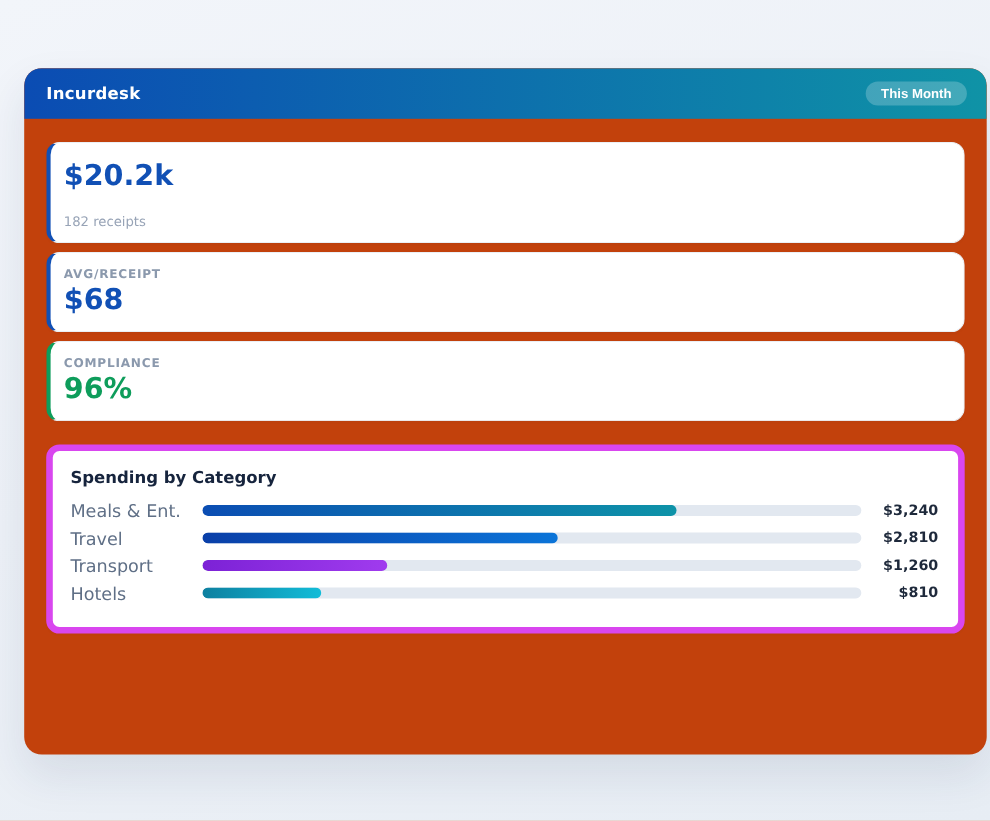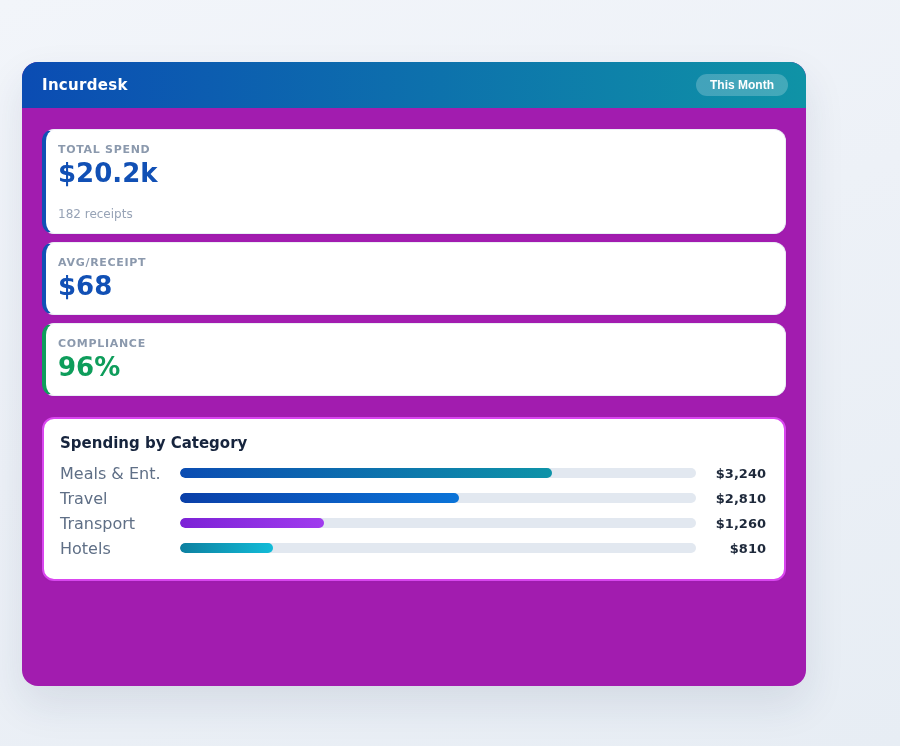--- a/index.html
+++ b/index.html
@@ -5,22 +5,22 @@
   * { margin: 0; padding: 0; box-sizing: border-box; }
   html, body { width: 900px; height: 746px; }
   body {
     font-family: "DejaVu Sans", "Liberation Sans", sans-serif;
     background: linear-gradient(160deg, #f2f5fa 0%, #edf1f7 45%, #e7edf4 100%);
     overflow: hidden;
   }
   .app {
     position: absolute;
     left: 22px; top: 62px;
-    width: 784px; height: 624px;
-    background: #a21caf;
+    width: 875px; height: 624px;
+    background: #c2410c;
     border-radius: 16px;
     box-shadow: 0 18px 40px rgba(30, 50, 90, 0.10);
     overflow: hidden;
   }
   .app-header {
     height: 46px;
     background: linear-gradient(90deg, #0b4cb3 0%, #0f93a6 100%);
     display: flex;
     align-items: center;
     justify-content: space-between;
@@ -67,21 +67,21 @@
     line-height: 1.15;
   }
   .stat-sub {
     font-size: 12px;
     color: #97a3b6;
     margin-top: 18px;
   }
   .stat-sub:empty { display: none; }
   .chart-card {
     background: #ffffff;
-    border: 2px solid #d946ef;
+    border: 6px solid #d946ef;
     border-radius: 12px;
     margin-top: 21px;
     padding: 15px 18px 18px 16px;
     box-shadow: 0 1px 2px rgba(30, 50, 90, 0.03);
   }
   .chart-title {
     font-size: 15px;
     font-weight: bold;
     color: #16243d;
     margin-bottom: 9px;
@@ -119,21 +119,20 @@
 
 <div class="app">
   <div class="app-header">
     <div class="app-title">Incurdesk</div>
     <button class="period-badge">This Month</button>
   </div>
 
   <div class="content">
 
     <div class="stat-card" style="--accent: #1150b5;">
-      <div class="stat-label">TOTAL SPEND</div>
       <div class="stat-value">$20.2k</div>
       <div class="stat-sub">182 receipts</div>
     </div>
 
 
     <div class="stat-card" style="--accent: #1150b5;">
       <div class="stat-label">AVG/RECEIPT</div>
       <div class="stat-value">$68</div>
 
     </div>

